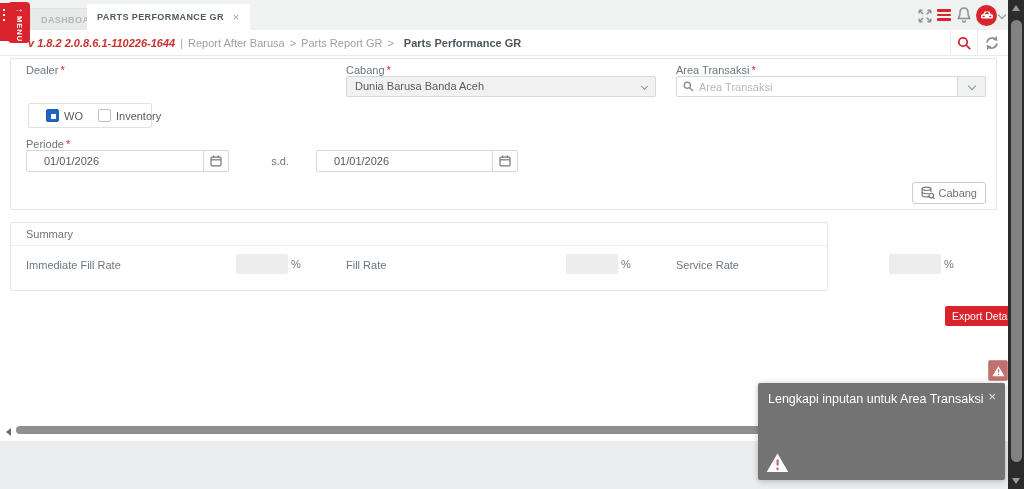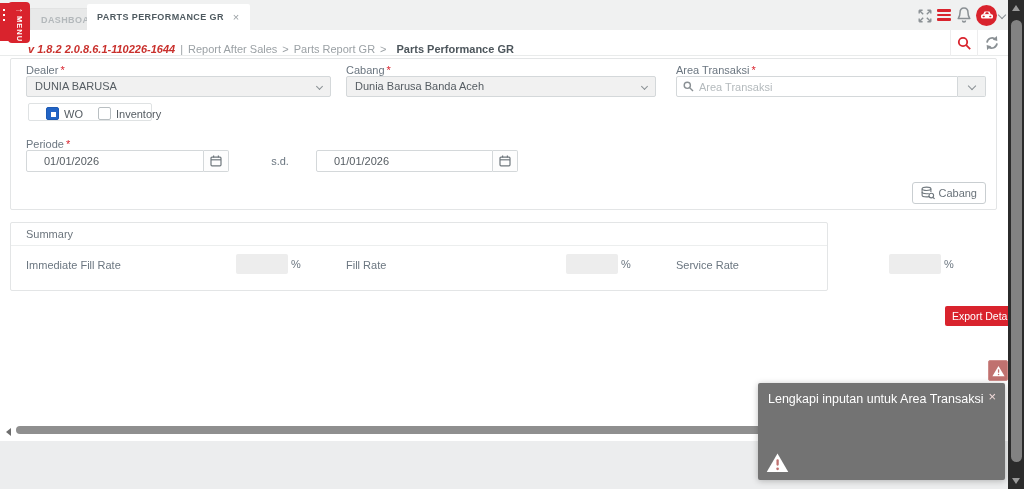--- a/index.html
+++ b/index.html
@@ -22,21 +22,21 @@
   .tab-close { margin-left:9px; color:#9aa0a4; font-size:11px; font-weight:normal; cursor:pointer; }
 
   .tb-icon { position:absolute; cursor:pointer; }
   .hamburger span { display:block; width:14px; height:2.5px; background:#d9232d; margin-bottom:2.2px; border-radius:1px; }
   .avatar { width:21px; height:21px; border-radius:50%; background:#d9232d; display:flex; align-items:center; justify-content:center; }
   .chev { width:6px; height:6px; border-right:1.6px solid #8a9094; border-bottom:1.6px solid #8a9094; transform:rotate(45deg); }
 
   
   .content { position:absolute; left:0; top:30px; width:1008px; height:411px; background:#fff; }
 
-  .crumbbar { position:absolute; left:0; top:0; width:1008px; height:26px; border-bottom:1px solid #e9ebeb; display:flex; align-items:flex-end; font-size:11px; }
+  .crumbbar { position:absolute; left:0; top:0; width:1008px; height:26px; border-bottom:1px solid #e9ebeb; display:flex; align-items:center; font-size:11px; }
   .crumbbar .version { margin-left:28px; color:#c9302c; font-style:italic; font-weight:bold; }
   .crumb-sep { color:#9ba1a5; margin:0 5px; }
   .crumb { color:#9ba1a5; }
   .crumb-current { color:#4d565c; font-weight:bold; margin-left:5px; }
   .crumb-search { position:absolute; left:950px; top:0; width:28px; height:26px; border-left:1px solid #ededee; border-right:1px solid #ededee; display:flex; align-items:center; justify-content:center; cursor:pointer; }
   .crumb-refresh { position:absolute; left:984px; top:5px; cursor:pointer; }
 
   .card { position:absolute; left:10px; background:#fff; border:1px solid #e3e5e6; border-radius:2px; }
   .filter-card { top:28px; width:987px; height:152px; }
   .summary-card { top:192px; width:818px; height:69px; }
@@ -46,21 +46,21 @@
 
   .select { position:absolute; height:21px; background:#f1f1f1; border:1px solid #d4d8da; border-radius:2px; font-size:11px; color:#555c62; line-height:19px; padding:0 8px; cursor:pointer; }
   .select .chev { position:absolute; right:8px; top:7px; width:5px; height:5px; }
 
   .igroup { position:absolute; display:flex; height:21px; }
   .igroup input { width:282px; height:21px; border:1px solid #d4d8da; border-radius:2px 0 0 2px; font-size:11px; padding:0 6px 0 22px; color:#555c62; font-family:"Liberation Sans", sans-serif; }
   .igroup input::placeholder { color:#b4babd; }
   .igroup .mag { position:absolute; left:7px; top:5px; }
   .igroup .addon { width:28px; height:21px; background:#f0f1f1; border:1px solid #d4d8da; border-left:none; border-radius:0 2px 2px 0; display:flex; align-items:center; justify-content:center; cursor:pointer; }
 
-  .cbbox { position:absolute; left:17px; top:44px; width:124px; height:18px; border:1px solid #dfe2e3; border-radius:2px; display:flex; align-items:flex-end; padding-left:17px; gap:15px; }
+  .cbbox { position:absolute; left:17px; top:44px; width:124px; height:25px; border:1px solid #dfe2e3; border-radius:2px; display:flex; align-items:center; padding-left:17px; gap:15px; }
   .cbitem { display:flex; align-items:center; gap:5px; cursor:pointer; }
   .cb { width:13px; height:13px; border:1px solid #b9bfc2; border-radius:2px; background:#fff; position:relative; }
   .cb.checked { background:#2264c5; border-color:#1d5ab4; }
   .cb.checked::after { content:""; position:absolute; left:4px; top:4px; width:5px; height:5px; background:#fff; }
   .cbitem span.lbl { font-size:11px; color:#555c62; }
 
   .dinput { position:absolute; height:22px; border:1px solid #d4d8da; border-radius:2px 0 0 2px; font-size:11px; padding:0 17px; color:#555c62; font-family:"Liberation Sans", sans-serif; }
   .daddon { position:absolute; width:25px; height:22px; background:#fdfdfd; border:1px solid #d4d8da; border-left:none; border-radius:0 2px 2px 0; display:flex; align-items:center; justify-content:center; cursor:pointer; }
   .sd { position:absolute; font-size:11px; color:#6b7680; }
 
@@ -142,21 +142,21 @@
     </svg>
   </div>
   <div class="tb-icon chev" style="left:999px; top:12px;"></div>
 </div>
 
 <div class="content">
 
   <div class="crumbbar">
     <span class="version">v 1.8.2 2.0.8.6.1-110226-1644</span>
     <span class="crumb-sep">|</span>
-    <span class="crumb">Report After Sales</span>
+    <span class="crumb">Report After Barusa</span>
     <span class="crumb-sep">&gt;</span>
     <span class="crumb">Parts Report GR</span>
     <span class="crumb-sep">&gt;</span>
     <span class="crumb-current">Parts Performance GR</span>
 
     <div class="crumb-search">
       <svg width="15" height="15" viewBox="0 0 15 15">
         <circle cx="6" cy="6" r="4.2" fill="none" stroke="#d9232d" stroke-width="1.8"></circle>
         <line x1="9.2" y1="9.2" x2="13.2" y2="13.2" stroke="#d9232d" stroke-width="1.8"></line>
       </svg>
@@ -168,24 +168,20 @@
         <path d="M13 8.4 a5.2 5.2 0 0 1 -8.6 3.4" fill="none" stroke="#8a9094" stroke-width="1.7"></path>
         <polygon points="3.1,15 2.7,10 7.3,11.2" fill="#8a9094"></polygon>
       </svg>
     </div>
   </div>
 
   <div class="card filter-card">
     <span class="flabel" style="left:15px; top:5px;">
       <span>Dealer</span><span class="req">*</span>
     </span>
-    <div class="select" style="left:15px; top:17px; width:305px;">
-      <span>DUNIA BARUSA</span>
-      <span class="chev"></span>
-    </div>
 
     <span class="flabel" style="left:335px; top:5px;">
       <span>Cabang</span><span class="req">*</span>
     </span>
     <div class="select" style="left:335px; top:17px; width:310px;padding-left:8px;">
       <span>Dunia Barusa Banda Aceh</span>
       <span class="chev"></span>
     </div>
 
     <span class="flabel" style="left:665px; top:5px;">

